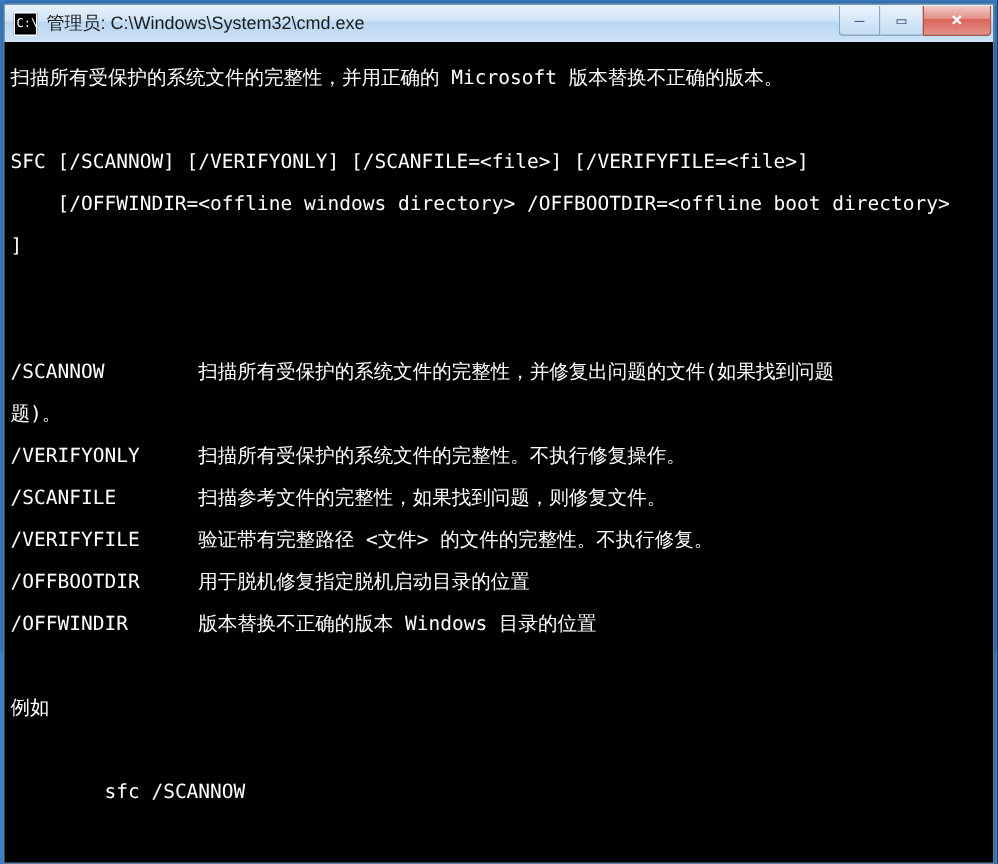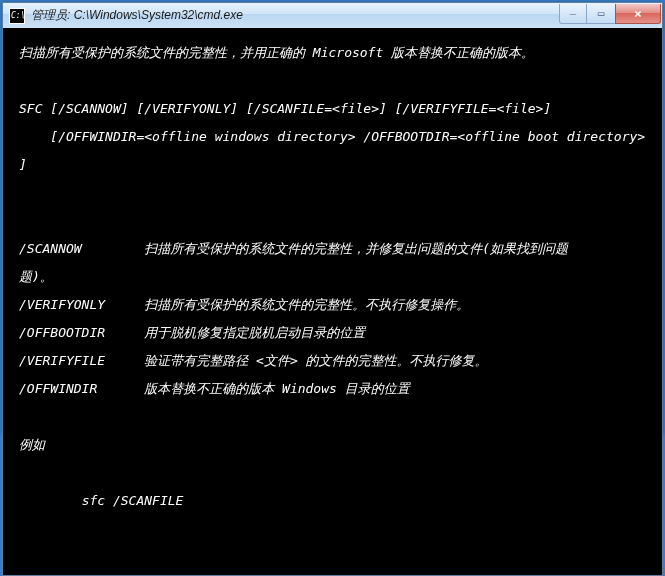--- a/index.html
+++ b/index.html
@@ -1,27 +1,27 @@
 <!DOCTYPE html>
 <html><head>
 <meta charset="utf-8">
 <style>
 * { margin:0; padding:0; box-sizing:border-box; }
 body { width:665px; height:576px; font-family:"NSimSun","SimSun","Consolas",monospace; font-size:13px; background:#3a7ec7; overflow:hidden; }
-.window { width:661px; height:432px; margin:2px 2px 0 2px; box-shadow:0 0 4px rgba(0,0,0,.3);font-style:italic; }
+.window { width:661px; height:432px; margin:2px 2px 0 2px; box-shadow:0 0 4px rgba(0,0,0,.3); }
 .titlebar { height:26px; background:linear-gradient(to bottom,#e8f2fb 0%,#cfe4f8 45%,#b9d6f2 46%,#cde2f5 100%); border:1px solid #5a7fa3; border-bottom:none; display:flex; align-items:center; padding-left:6px; }
 .title-icon { width:16px; height:16px; background:#000; border:1px solid #fff; position:relative; display:inline-block; }
 .title-icon::after { content:"C:\\"; color:#fff; font-size:8px; position:absolute; top:2px; left:1px; font-family:Consolas,monospace; }
 .title-text { color:#1a1a1a; font-size:12px; margin-left:6px; flex:1; font-family:"Microsoft YaHei","SimSun",sans-serif; }
 .win-btns { display:flex; height:20px; margin-right:1px; margin-top:-4px; }
 .win-btn { width:28px; height:20px; background:linear-gradient(to bottom,#eaf3fc,#c4dcf3); border:1px solid #8aa7c7; border-top:none; display:flex; align-items:center; justify-content:center; font-size:11px; color:#405e82; }
 .win-btn.min { border-radius:0 0 0 3px; }
 .win-btn.close { width:46px; background:linear-gradient(to bottom,#f3c9c6,#e28f87 45%,#d96459 46%,#e59189 100%); border-color:#a85248; color:#fff; border-radius:0 0 3px 0; font-size:13px; font-weight:bold; }
 .win-btn.max { border-left:none; border-right:none; }
-.console { background:#000; color:#fff; width:100%; height:548px; border:1px solid #5a7fa3; border-top:none; padding:4px 0 4px 16px; overflow:hidden; line-height:14px; white-space:pre-wrap; word-break:break-all; font-family:"NSimSun","SimSun","Consolas",monospace; font-size:13px; letter-spacing:0; }
+.console { background:#000; color:#fff; width:100%; height:548px; border:1px solid #5a7fa3; border-top:none; padding:4px 0 4px 4px; overflow:hidden; line-height:14px; white-space:pre-wrap; word-break:break-all; font-family:"NSimSun","SimSun","Consolas",monospace; font-size:13px; letter-spacing:0; }
 .console .ln { display:block; min-height:14px; }
 @keyframes blink { 50% { opacity:0; } }
 </style>
 </head>
 <body>
 
 <div class="window">
   <div class="titlebar">
     <span class="title-icon"></span>
     <span class="title-text">管理员: C:\Windows\System32\cmd.exe</span>
@@ -35,27 +35,28 @@
 <span class="ln">扫描所有受保护的系统文件的完整性，并用正确的 Microsoft 版本替换不正确的版本。</span>
 <span class="ln"></span>
 <span class="ln">SFC [/SCANNOW] [/VERIFYONLY] [/SCANFILE=&lt;file&gt;] [/VERIFYFILE=&lt;file&gt;]</span>
 <span class="ln">    [/OFFWINDIR=&lt;offline windows directory&gt; /OFFBOOTDIR=&lt;offline boot directory&gt;</span>
 <span class="ln">]</span>
 <span class="ln"></span>
 <span class="ln"></span>
 <span class="ln">/SCANNOW        扫描所有受保护的系统文件的完整性，并修复出问题的文件(如果找到问题</span>
 <span class="ln">题)。</span>
 <span class="ln">/VERIFYONLY     扫描所有受保护的系统文件的完整性。不执行修复操作。</span>
+<span class="ln">/SCANFILE       扫描参考文件的完整性，如果找到问题，则修复文件。</span>
+<span class="ln">/VERIFYFILE     验证带有完整路径 &lt;文件&gt; 的文件的完整性。不执行修复。</span>
 <span class="ln">/OFFBOOTDIR     用于脱机修复指定脱机启动目录的位置</span>
-<span class="ln">/VERIFYFILE     验证带有完整路径 &lt;文件&gt; 的文件的完整性。不执行修复。</span>
 <span class="ln">/OFFWINDIR      版本替换不正确的版本 Windows 目录的位置</span>
 <span class="ln"></span>
 <span class="ln">例如</span>
 <span class="ln"></span>
-<span class="ln">        sfc /SCANFILE</span>
+<span class="ln">        sfc /SCANNOW</span>
 
 
 
 
 
 
 
 
 
 

